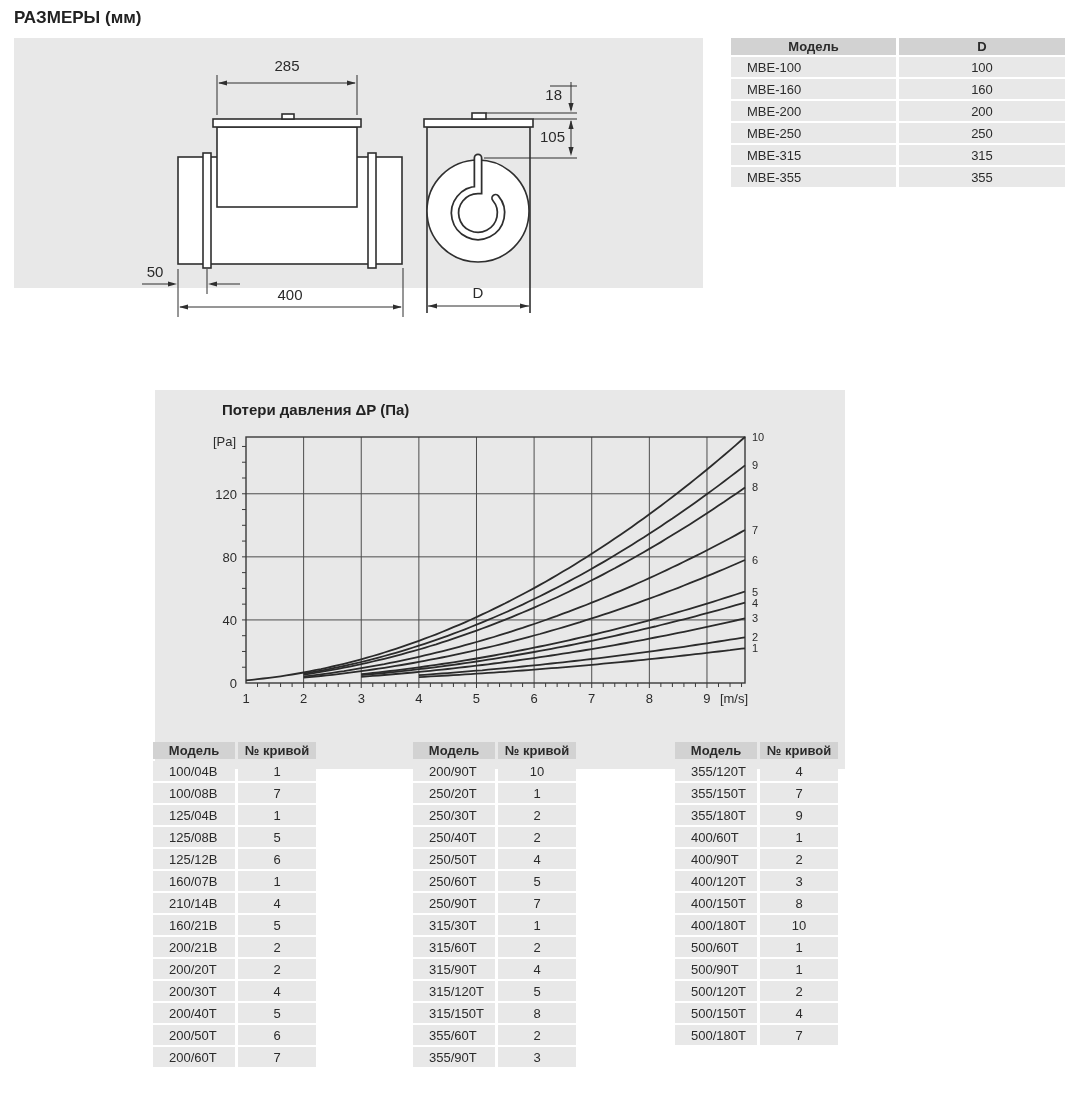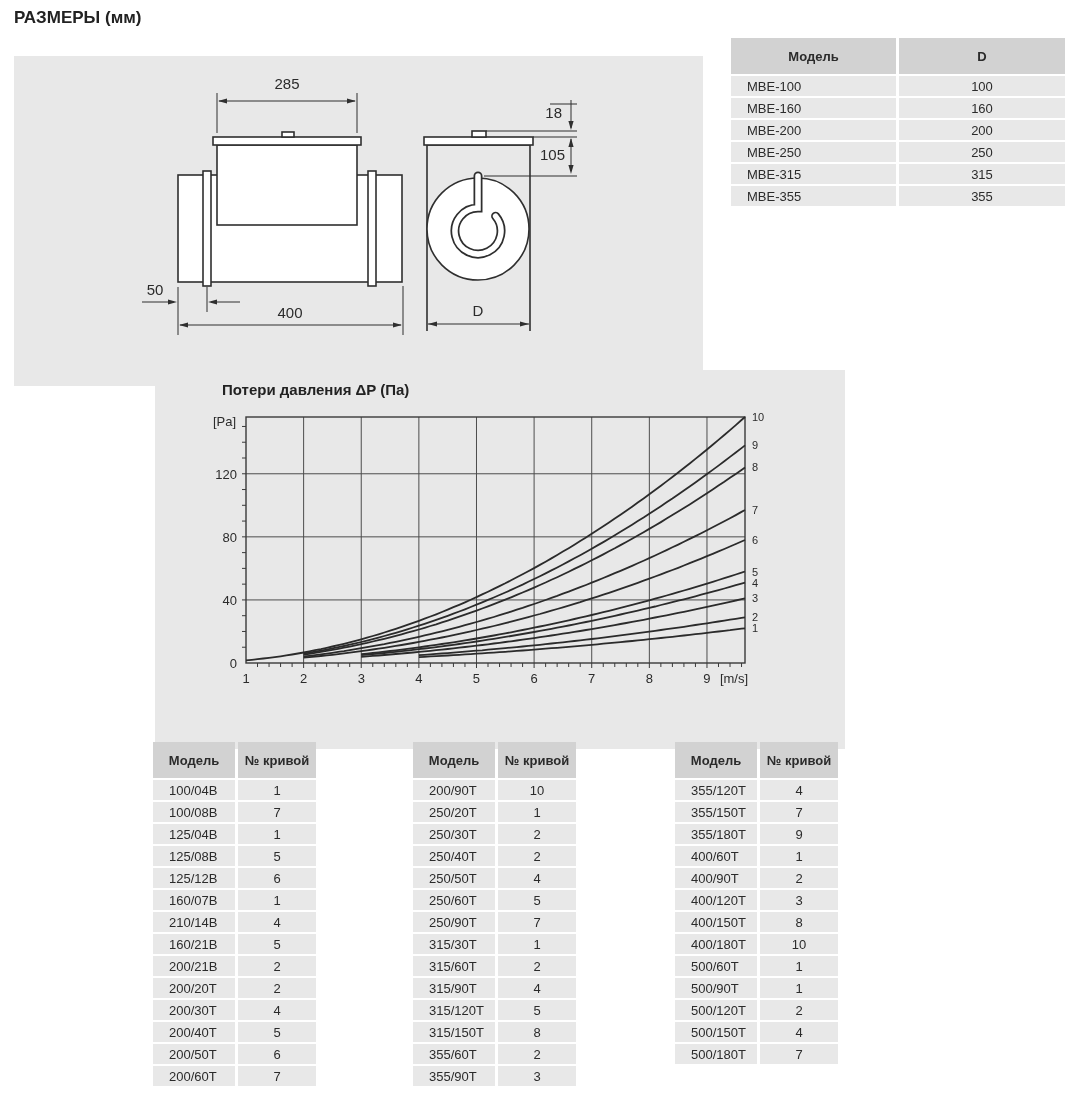--- a/index.html
+++ b/index.html
@@ -9,42 +9,42 @@
     font-family:"Liberation Sans", sans-serif;
   }
   .panel { position:absolute; background:#e8e8e8; }
 
   #page-title {
     position:absolute; left:14px; top:8px; margin:0;
     font-size:17px; font-weight:bold; color:#222;
   }
 
   
-  #drawing-panel { left:14px; top:38px; width:689px; height:330px;margin-top:18px; }
+  #drawing-panel { left:14px; top:38px; width:689px; height:250px; }
   #drawing-svg { width:689px; height:330px; display:block; }
   #drawing-svg .shape { fill:#ffffff; stroke:#2f2f2f; stroke-width:1.6; }
   #drawing-svg .outline { fill:none; stroke:#2f2f2f; stroke-width:1.6; }
   #drawing-svg .dims line { stroke:#2f2f2f; stroke-width:1; }
   #drawing-svg .dims polygon { fill:#2f2f2f; }
   #drawing-svg text {
     font-family:"Liberation Sans", sans-serif;
     font-size:15px; fill:#2b2b2b; text-anchor:middle;
   }
   #drawing-svg text.end { text-anchor:end; }
   #drawing-svg .element-outer { fill:none; stroke:#2f2f2f; stroke-width:9; stroke-linecap:round; }
   #drawing-svg .element-inner { fill:none; stroke:#ffffff; stroke-width:5.5; stroke-linecap:round; }
 
   
   table.data {
     border-collapse:separate; border-spacing:3px 2px;
     table-layout:fixed; position:absolute;
   }
   table.data th {
     background:#d2d2d2; font-weight:bold; font-size:13px;
-    height:36px; text-align:center; padding:0; color:#2b2b2b;
+    height:17px; text-align:center; padding:0; color:#2b2b2b;
   }
   table.data td {
     background:#e8e8e8; font-size:13px; height:20px;
     padding:0; color:#2b2b2b;
   }
   table.data td.model { text-align:left; padding-left:16px; }
   table.data td.val  { text-align:center; }
 
   #size-table { left:728px; top:36px; width:340px; }
   #size-table th.c0 { width:165px; }
@@ -52,21 +52,21 @@
 
   .curve-table { top:740px; width:169px; }
   .curve-table th.c0 { width:82px; }
   .curve-table th.c1 { width:78px; }
   .curve-table td.model { padding-left:11px; }
   #curve-table-1 { left:150px; }
   #curve-table-2 { left:410px; }
   #curve-table-3 { left:672px; }
 
   
-  #chart-panel { left:155px; top:370px; width:690px; height:379px; }
+  #chart-panel { left:155px; top:390px; width:690px; height:379px; }
   #chart-title {
     position:absolute; left:67px; top:11px; margin:0;
     font-size:15px; font-weight:bold; color:#222;
   }
   #chart-svg { position:absolute; left:0; top:0; width:690px; height:335px; }
   #chart-svg .grid  { stroke:#4d4d4d; stroke-width:1; }
   #chart-svg .tick  { stroke:#3a3a3a; stroke-width:1; }
   #chart-svg .frame { fill:none; stroke:#3a3a3a; stroke-width:1.4; }
   #chart-svg .curve { fill:none; stroke:#2b2b2b; stroke-width:1.8; }
   #chart-svg text {

